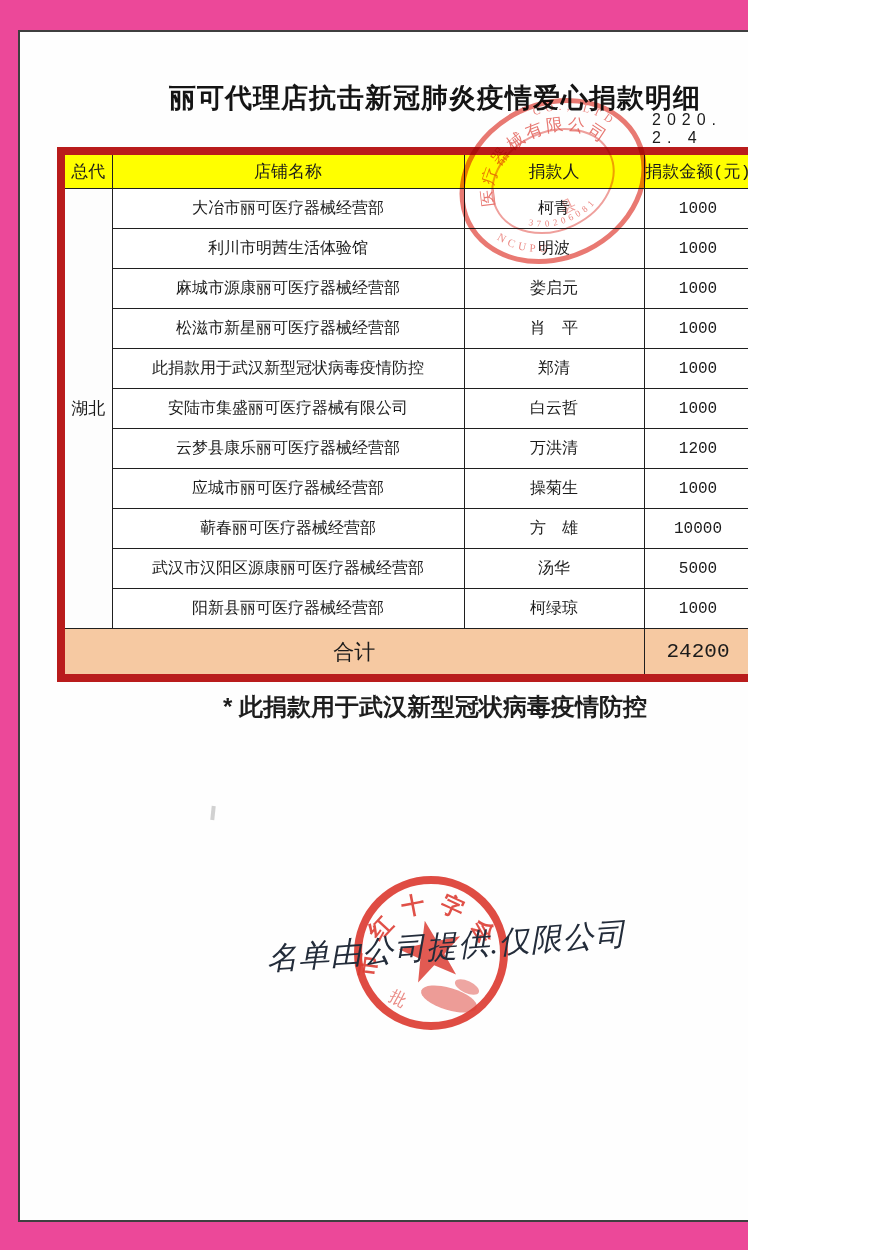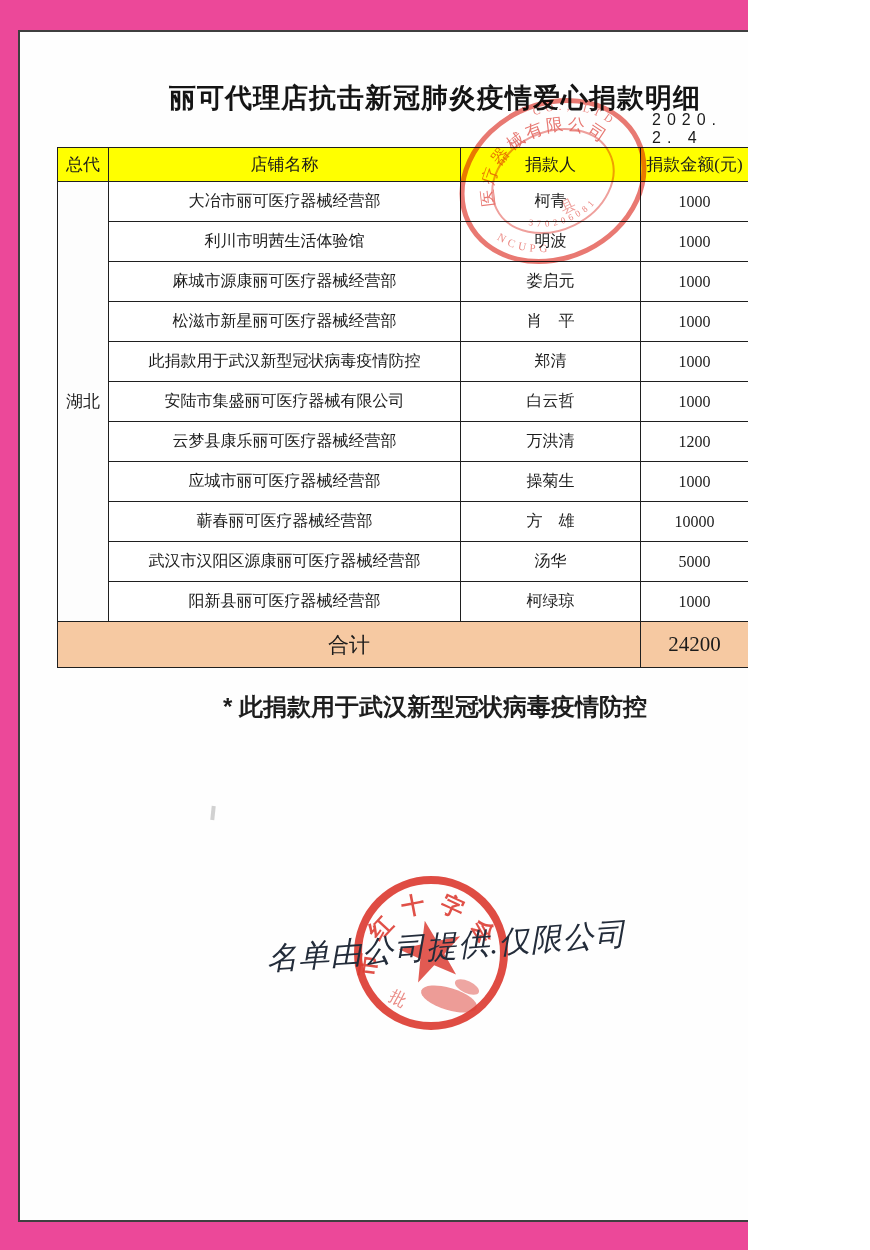--- a/index.html
+++ b/index.html
@@ -26,21 +26,21 @@
   }
   table.donation{
     position:absolute;left:57px;top:147px;width:736px;
     border-collapse:collapse;table-layout:fixed;z-index:2;
     font-size:16px;
   }
   table.donation th, table.donation td{
     border:1.6px solid #1f1f1f;text-align:center;vertical-align:middle;
     padding:0;overflow:hidden;white-space:nowrap;
   }
-  table.donation{border:1px solid #b91c1c;}
+  table.donation{border:8px solid #b91c1c;font-family:Liberation Mono, monospace;}
   table.donation th{height:33px;background:#ffff00;font-weight:normal;font-size:17px;}
   table.donation td{height:39px;background:#ffffff;}
   table.donation td.region{font-size:17px;background:#fdfdfd;margin-left:40px;}
   table.donation tr.total td{height:45px;background:#f6c9a2;font-size:21px;}
   .footnote{
     position:absolute;left:0;top:691px;width:870px;text-align:center;
     font-family:"Liberation Sans", sans-serif;font-weight:bold;font-size:24px;color:#1d1d1d;
   }
   .stamp-top{
     position:absolute;left:448px;top:93px;width:210px;height:180px;

